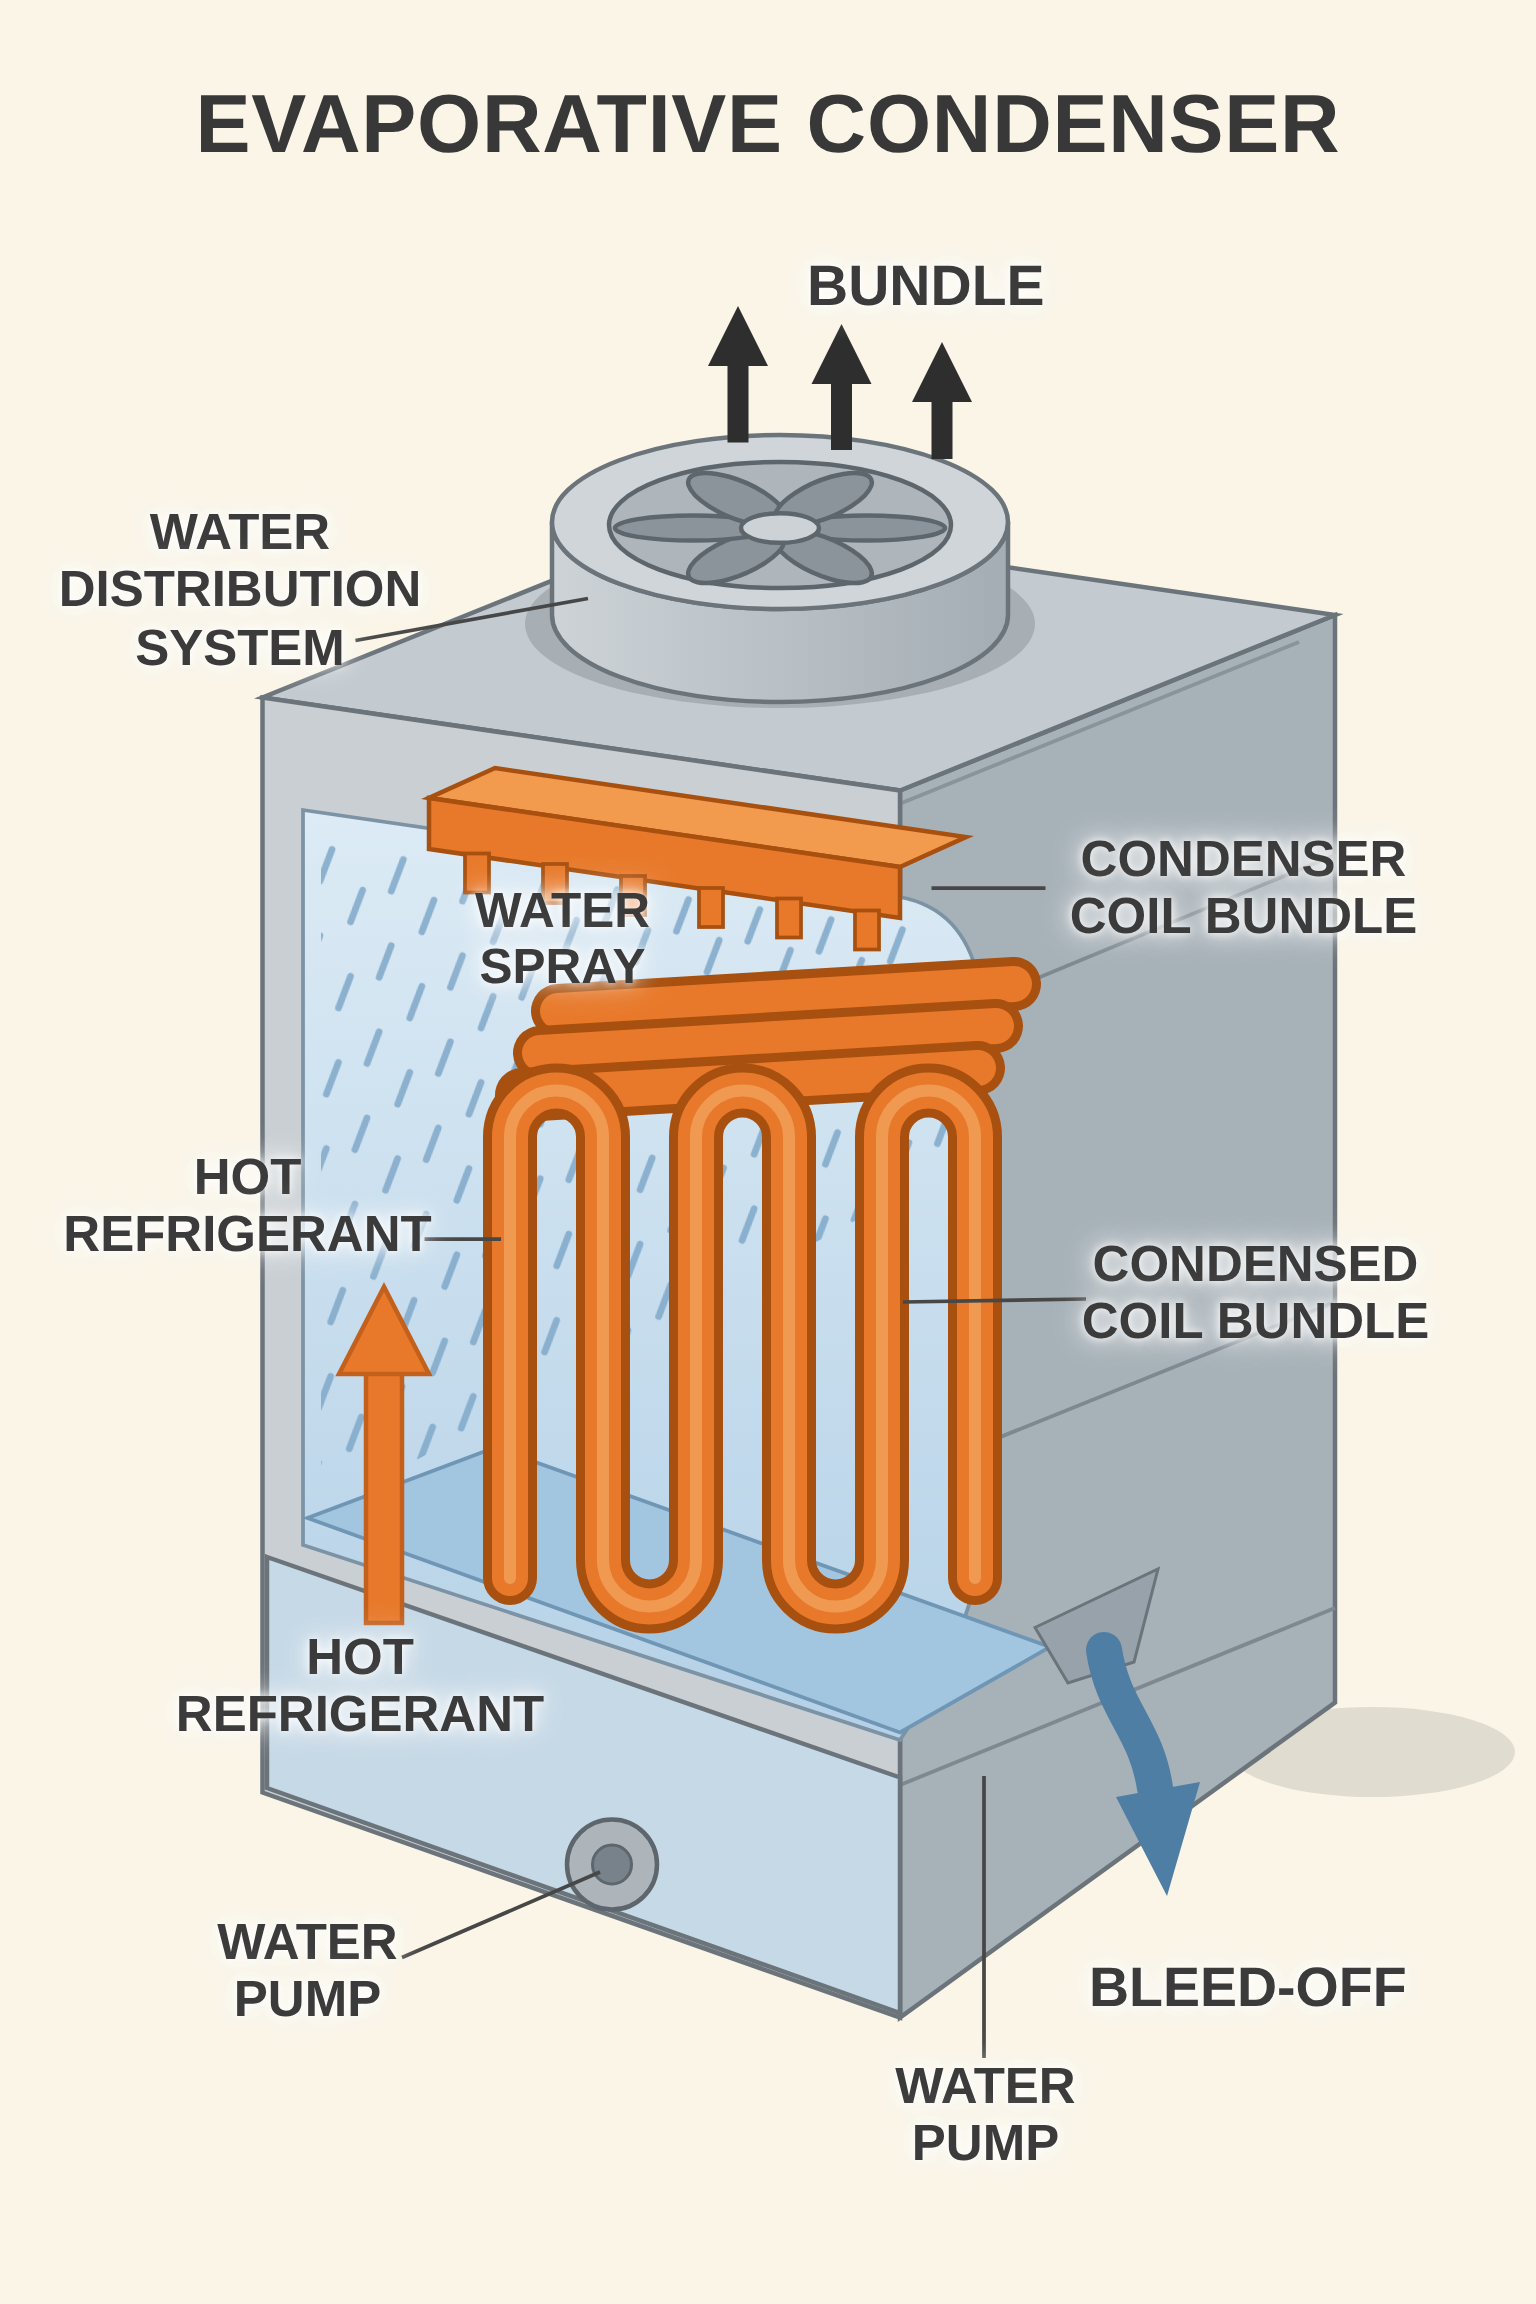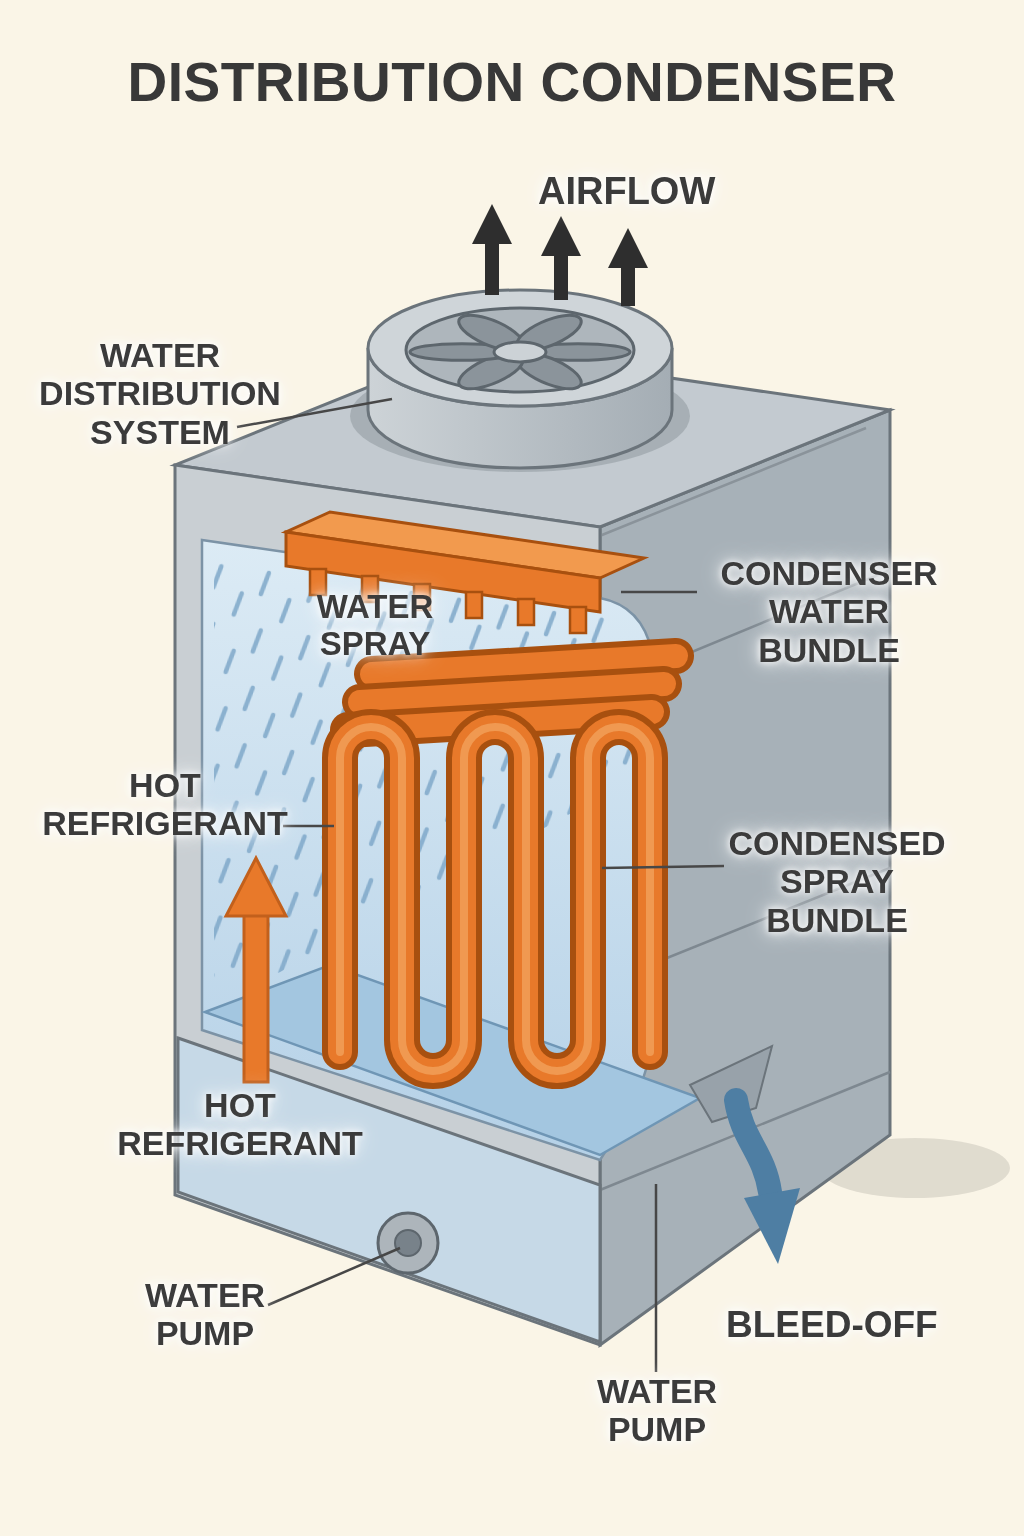--- a/index.html
+++ b/index.html
@@ -155,34 +155,34 @@
     <g stroke="#474747" stroke-width="2.5">
       <line x1="237" y1="427" x2="392" y2="399"></line>
       <line x1="697" y1="592" x2="621" y2="592"></line>
       <line x1="283" y1="826" x2="334" y2="826"></line>
       <line x1="724" y1="866" x2="602" y2="868"></line>
       <line x1="268" y1="1305" x2="400" y2="1248"></line>
       <line x1="656" y1="1372" x2="656" y2="1184"></line>
     </g>
   </svg>
 
-  <h1 class="title">DISTRIBUTION CONDENSER</h1>
+  <h1 class="title">EVAPORATIVE CONDENSER</h1>
 
-  <div class="label lbl-airflow">AIRFLOW</div>
+  <div class="label lbl-airflow">BUNDLE</div>
   <div class="label lbl-wds">WATER
 DISTRIBUTION
 SYSTEM</div>
   <div class="label lbl-ccb">CONDENSER
-WATER BUNDLE</div>
+COIL BUNDLE</div>
   <div class="label lbl-spray">WATER
 SPRAY</div>
   <div class="label lbl-hot1">HOT
 REFRIGERANT</div>
   <div class="label lbl-cdb">CONDENSED
-SPRAY BUNDLE</div>
+COIL BUNDLE</div>
   <div class="label lbl-hot2">HOT
 REFRIGERANT</div>
   <div class="label lbl-pump1">WATER
 PUMP</div>
   <div class="label lbl-bleed">BLEED-OFF</div>
   <div class="label lbl-pump2">WATER
 PUMP</div>
 
 </div>
 

